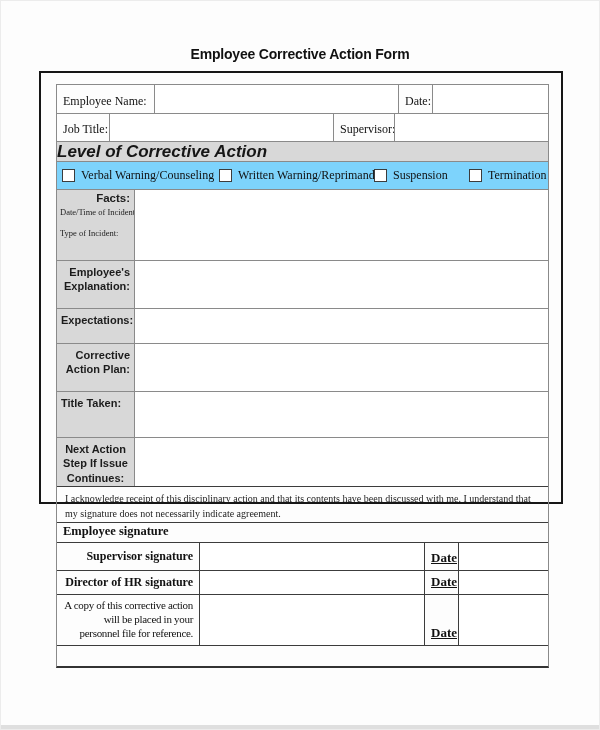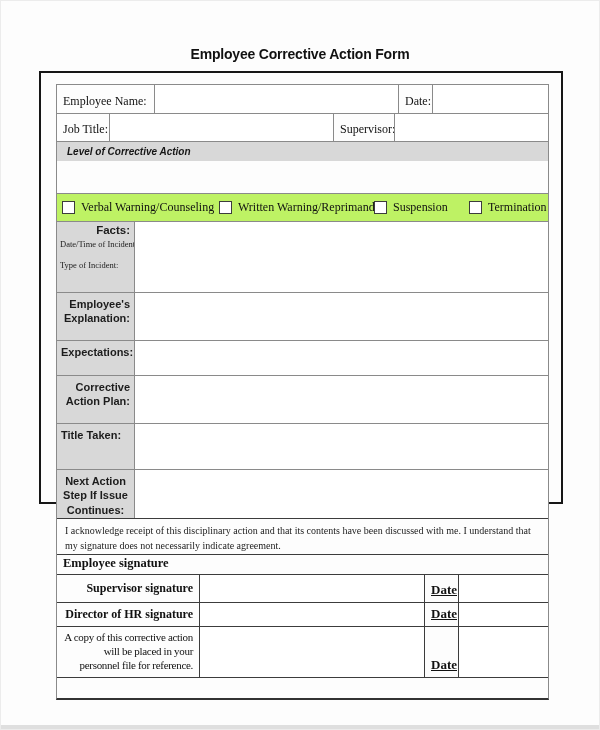--- a/index.html
+++ b/index.html
@@ -30,25 +30,25 @@
   .cell{box-sizing:border-box;border-left:1px solid #8a8a8a;}
   .cell:first-child{border-left:none;}
   .dark .cell{border-left-color:#3c3c3c;}
   .w34{width:34px}.w52{width:52px}.w61{width:61px}.w77{width:77px}
   .w97{width:97px}.w142{width:142px}.w224{width:224px}.w225{width:225px}.w244{width:244px}
   .fx1{flex:1}
   .lbl{display:flex;align-items:flex-end;padding:0 3px 4px 6px;font-size:12px;white-space:nowrap;overflow:hidden;}
   .blank{background:#fff;}
   .graycell{background:#d8d8d8;}
   .levelbar{
-    background:#d8d8d8;width:100%;display:flex;align-items:center;padding-left:10px;
+    background:#d8d8d8;width:100%;display:flex;align-items:center;padding-left:0;
     font-family:"Liberation Sans",sans-serif;font-style:italic;font-weight:bold;
-    font-size:10px;color:#161616;box-sizing:border-box;
+    font-size:17px;color:#161616;box-sizing:border-box;
   }
-  .cbrow{position:relative;background:#bef264;margin-top:32px;}
+  .cbrow{position:relative;background:#7dd3fc;}
   .cbitem{position:absolute;bottom:6px;display:flex;align-items:center;}
   .cbbox{width:11px;height:11px;border:1px solid #3c3c3c;background:#fff;margin-right:6px;flex:none;}
   .cblabel{font-size:12px;color:#111;white-space:nowrap;}
   .seclbl{
     font-family:"Liberation Sans",sans-serif;font-weight:bold;font-size:11px;
     color:#1c1c1c;padding:4px 4px;line-height:1.3;overflow:hidden;
   }
   .ta-r{text-align:right}.ta-l{text-align:left}.ta-c{text-align:center}
   .facts-cell{padding:2px 3px 0 3px;}
   .facts-main{font-family:"Liberation Sans",sans-serif;font-weight:bold;font-size:11.5px;text-align:right;padding-right:1px;color:#1c1c1c;}

